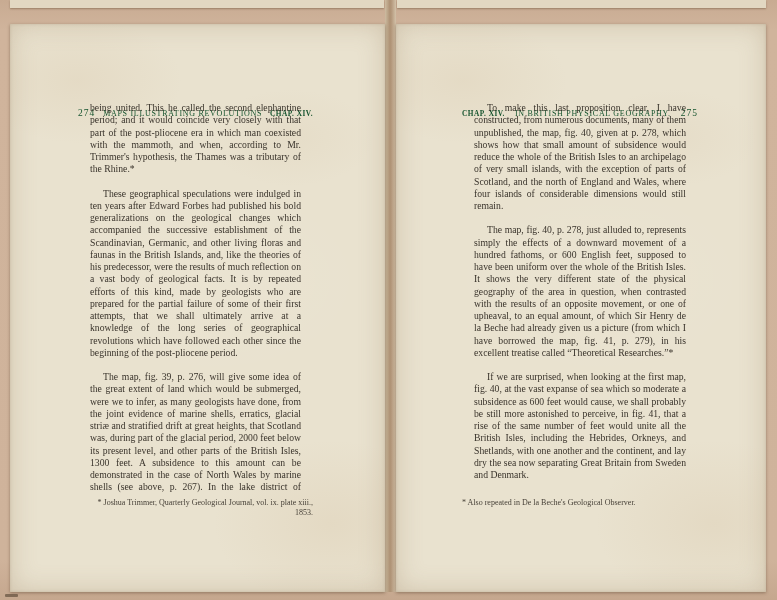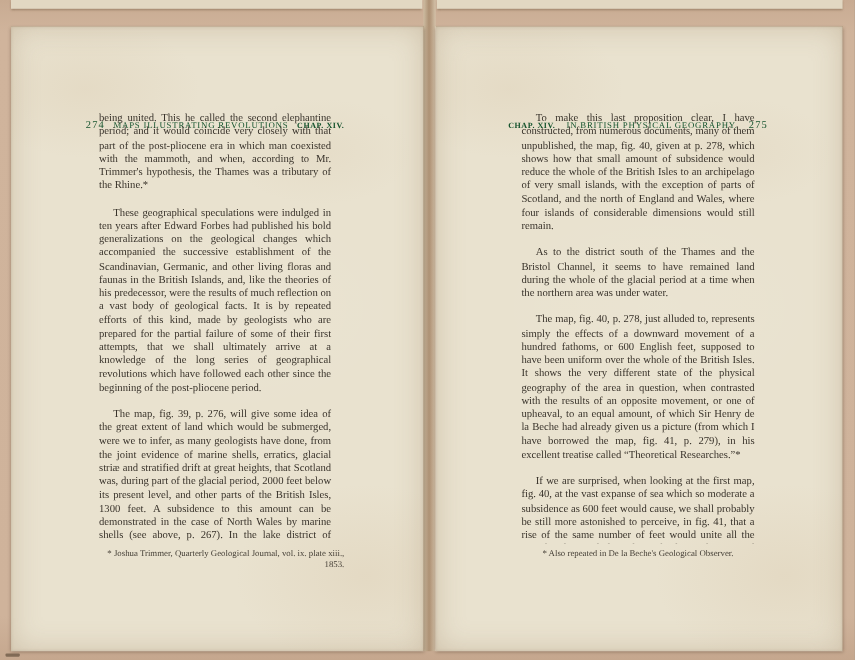--- a/index.html
+++ b/index.html
@@ -52,21 +52,21 @@
     font-size:9.7px; line-height:12.25px; text-align:justify; color:#39332b;
   }
   .page-body p { margin:12px; text-indent:13px; }
   .page-body p.cont { text-indent:0; }
 
   .footnote {
     position:absolute; top:474px; left:0; right:0;
     font-size:8px; line-height:9.5px; color:#453f36;
   }
   .page-left  .footnote { text-indent:10px;text-align:right; }
-  .page-right .footnote { text-align:center; }
+  .page-right .footnote { }
 </style>
 </head>
 <body>
 
 <div class="scene">
 
   <div class="behind behind-left"></div>
   <div class="behind behind-right"></div>
   <div class="gutter"></div>
 
@@ -88,21 +88,20 @@
 
   <div class="page page-right">
     <div class="text-col">
       <div class="page-header">
         <span class="header-chap">CHAP. XIV.</span>
         <span class="header-title">IN BRITISH PHYSICAL GEOGRAPHY.</span>
         <span class="header-num">275</span>
       </div>
       <div class="page-body">
         <p>To make this last proposition clear, I have constructed, from numerous documents, many of them unpublished, the map, fig. 40, given at p. 278, which shows how that small amount of subsidence would reduce the whole of the British Isles to an archipelago of very small islands, with the exception of parts of Scotland, and the north of England and Wales, where four islands of considerable dimensions would still remain.</p>
-        <p>As to the district south of the Thames and the Bristol Channel, it seems to have remained land during the whole of the glacial period at a time when the northern area was under water.</p>
         <p>The map, fig. 40, p. 278, just alluded to, represents simply the effects of a downward movement of a hundred fathoms, or 600 English feet, supposed to have been uniform over the whole of the British Isles. It shows the very different state of the physical geography of the area in question, when contrasted with the results of an opposite movement, or one of upheaval, to an equal amount, of which Sir Henry de la Beche had already given us a picture (from which I have borrowed the map, fig. 41, p. 279), in his excellent treatise called “Theoretical Researches.”*</p>
         <p>If we are surprised, when looking at the first map, fig. 40, at the vast expanse of sea which so moderate a subsidence as 600 feet would cause, we shall probably be still more astonished to perceive, in fig. 41, that a rise of the same number of feet would unite all the British Isles, including the Hebrides, Orkneys, and Shetlands, with one another and the continent, and lay dry the sea now separating Great Britain from Sweden and Denmark.</p>
       </div>
       <div class="footnote">* Also repeated in De la Beche's Geological Observer.</div>
     </div>
   </div>
 
   <div class="bottom-mark"></div>
 </div>
 

